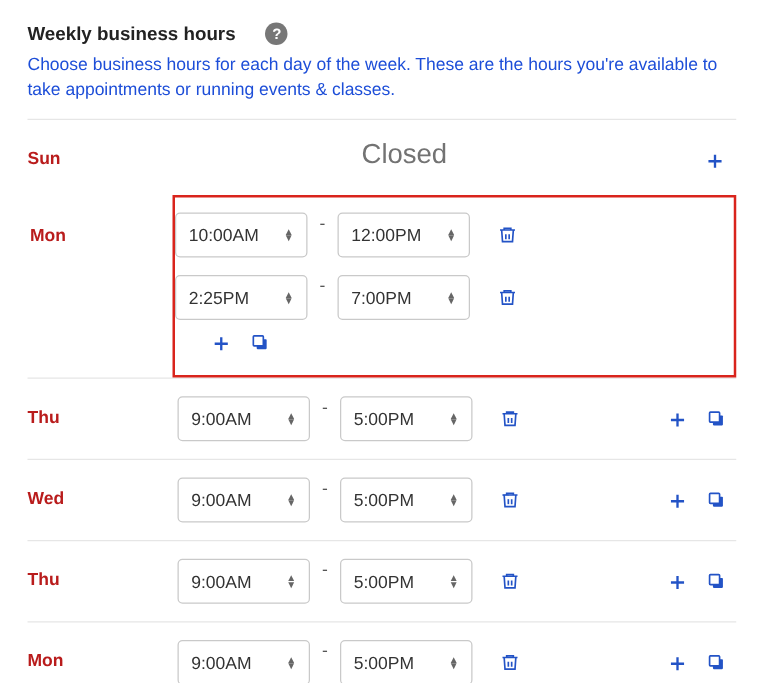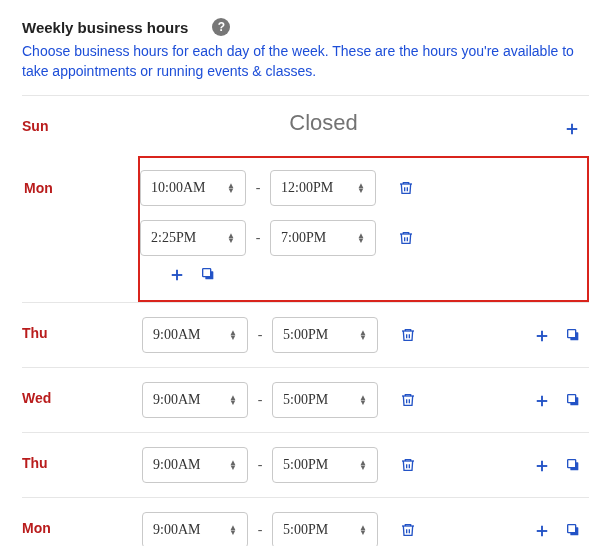--- a/index.html
+++ b/index.html
@@ -51,22 +51,20 @@
     flex-shrink: 0;
   }
   .slots-area {
     flex: 1;
     display: flex;
     flex-direction: column;
     gap: 14px;
   }
   .slot-line {
     display: flex;
-    align-items: center;
-    font-family: Liberation Serif, serif;
   }
   .closed-text {
     flex: 1;
     text-align: center;
     font-size: 22px;
     color: #737373;
     padding-top: 0;
   }
   .time-select {
     width: 106px;

